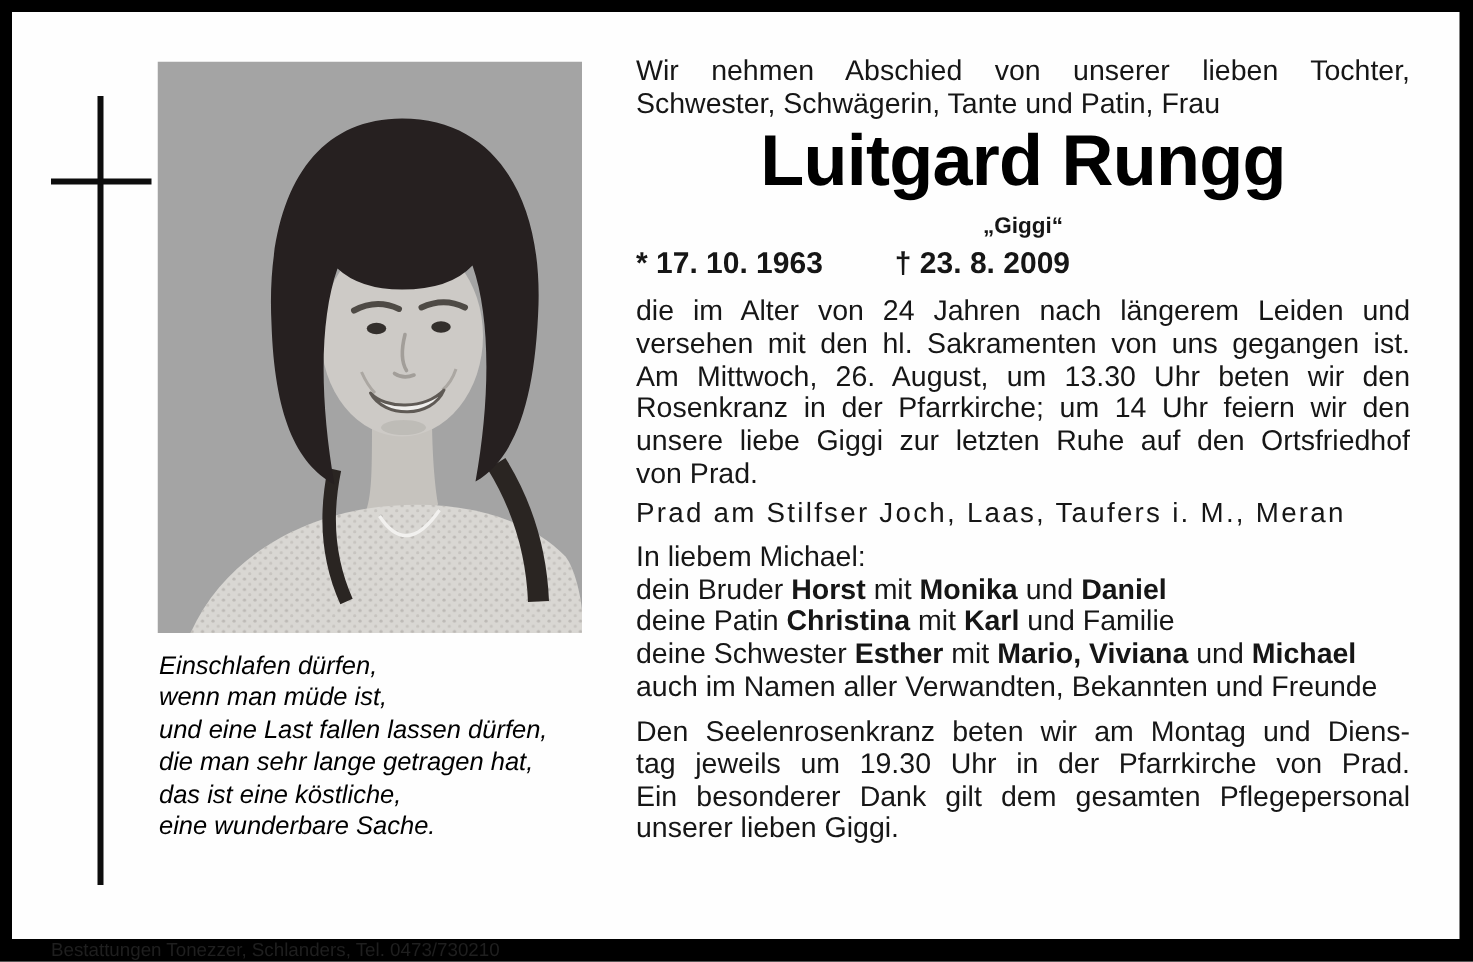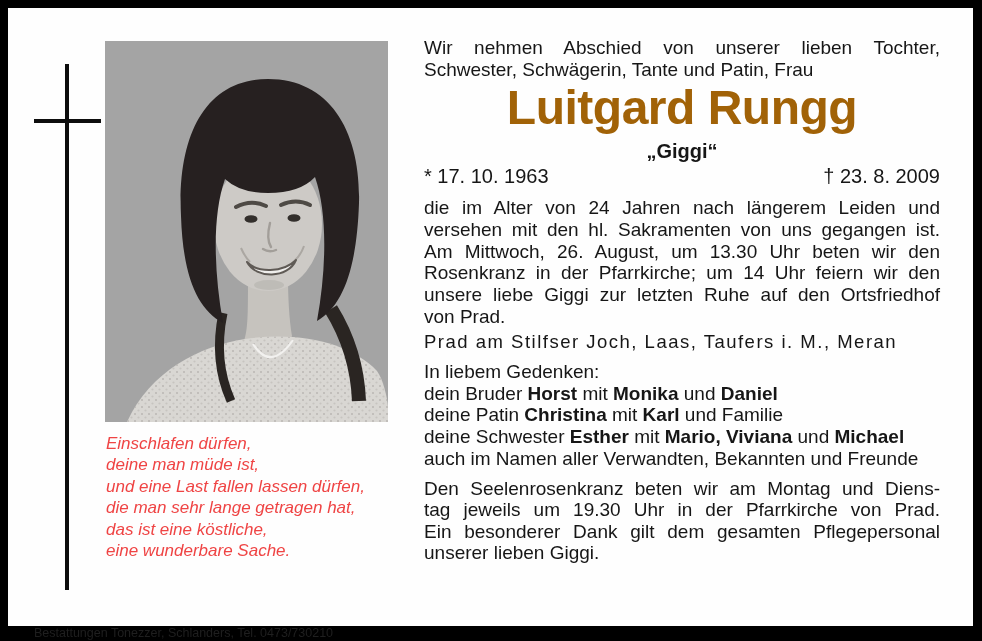--- a/index.html
+++ b/index.html
@@ -9,31 +9,31 @@
     border-style:solid;border-color:#000;border-width:8px 9px 15px 8px;
     position:relative;color:#161616;
   }
   
   .cross-v{position:absolute;left:57px;top:56px;width:4px;height:526px;background:#0d0d0d;}
   .cross-h{position:absolute;left:26px;top:111px;width:67px;height:4px;background:#0d0d0d;}
   
   .photo{position:absolute;left:97px;top:33px;width:283px;height:381px;display:block;}
   
   .poem{position:absolute;left:98px;top:425px;width:300px;
-        font-style:italic;font-size:17px;line-height:21.4px;color:#ef4444;}
+        font-style:italic;font-size:17px;line-height:21.4px;color:#000000;}
   
   .footer{position:absolute;left:26px;top:618px;font-size:12.5px;color:#1f1f1f;}
   
   .rcol{position:absolute;left:416px;top:29px;width:516px;font-size:19px;line-height:22px;}
   .line{white-space:nowrap;}
   .line.just{text-align:justify;text-align-last:justify;white-space:normal;}
   .name{font-size:48px;line-height:50px;font-weight:bold;text-align:center;
-        letter-spacing:-0.5px;margin-top:2px;color:#a16207;}
-  .nick{font-size:20px;line-height:20px;font-weight:bold;text-align:center;margin-top:8px;}
-  .dates{display:flex;justify-content:space-between;gap:48px;font-weight:normal;
+        letter-spacing:-0.5px;margin-top:2px;color:#000000;}
+  .nick{font-size:15px;line-height:20px;font-weight:bold;text-align:center;margin-top:8px;}
+  .dates{display:flex;justify-content:flex-start;gap:48px;font-weight:bold;
          font-size:20px;line-height:24px;margin-top:3px;}
   .obit{margin-top:9px;line-height:21.8px;}
   .places{margin-top:3px;letter-spacing:1.5px;font-size:18.5px;white-space:nowrap;}
   .remember{margin-top:8px;}
   .family{line-height:21.7px;}
   .closing{margin-top:8px;line-height:21.5px;}
   .b{font-weight:bold;}
 </style>
 </head>
 <body>
@@ -66,21 +66,21 @@
     <path d="M136,207 Q140,216 145,221 M199,205 Q196,214 190,219" stroke="#aba7a2" stroke-width="2" fill="none"></path>
     <path d="M142,221 C152,232 178,232 191,219 C183,238 151,238 142,221 Z" fill="#efeeec" stroke="#5f5a55" stroke-width="2" stroke-linejoin="round"></path>
     <ellipse cx="164" cy="244" rx="15" ry="5" fill="#b3b0ab" opacity="0.55"></ellipse>
     <path d="M118,272 Q108,320 126,360" stroke="#2a2522" stroke-width="9" fill="none"></path>
     <path d="M226,268 Q252,310 254,360" stroke="#2a2522" stroke-width="14" fill="none"></path>
     <path d="M163,38 C100,38 72,95 76,175 C78,235 92,268 118,282 C108,225 108,172 120,138 Q135,152 163,152 Q195,152 210,136 C222,170 222,225 212,280 C240,264 252,222 254,162 C256,92 226,38 163,38 Z" fill="#262020"></path>
   </svg>
 
   <div class="poem">
       <div class="line">Einschlafen dürfen,</div>
-      <div class="line">deine man müde ist,</div>
+      <div class="line">wenn man müde ist,</div>
       <div class="line">und eine Last fallen lassen dürfen,</div>
       <div class="line">die man sehr lange getragen hat,</div>
       <div class="line">das ist eine köstliche,</div>
       <div class="line">eine wunderbare Sache.</div>
     </div>
 
   <div class="footer">Bestattungen Tonezzer, Schlanders, Tel. 0473/730210</div>
 
   <div class="rcol">
 
@@ -102,21 +102,21 @@
         <div class="line just">die im Alter von 24 Jahren nach längerem Leiden und</div>
         <div class="line just">versehen mit den hl. Sakramenten von uns gegangen ist.</div>
         <div class="line just">Am Mittwoch, 26. August, um 13.30 Uhr beten wir den</div>
         <div class="line just">Rosenkranz in der Pfarrkirche; um 14 Uhr feiern wir den</div>
         <div class="line just">unsere liebe Giggi zur letzten Ruhe auf den Ortsfriedhof</div>
         <div class="line">von Prad.</div>
       </div>
 
     <div class="places">Prad am Stilfser Joch, Laas, Taufers i. M., Meran</div>
 
-    <div class="remember">In liebem Gedenken:</div>
+    <div class="remember">In liebem Michael:</div>
 
     <div class="family">
         <div class="line"><span>dein Bruder </span><span class="b">Horst</span><span> mit </span><span class="b">Monika</span><span> und </span><span class="b">Daniel</span></div>
         <div class="line"><span>deine Patin </span><span class="b">Christina</span><span> mit </span><span class="b">Karl</span><span> und Familie</span></div>
         <div class="line"><span>deine Schwester </span><span class="b">Esther</span><span> mit </span><span class="b">Mario, Viviana</span><span> und </span><span class="b">Michael</span></div>
         <div class="line"><span>auch im Namen aller Verwandten, Bekannten und Freunde</span></div>
       </div>
 
     <div class="closing">
         <div class="line just">Den Seelenrosenkranz beten wir am Montag und Diens-</div>

